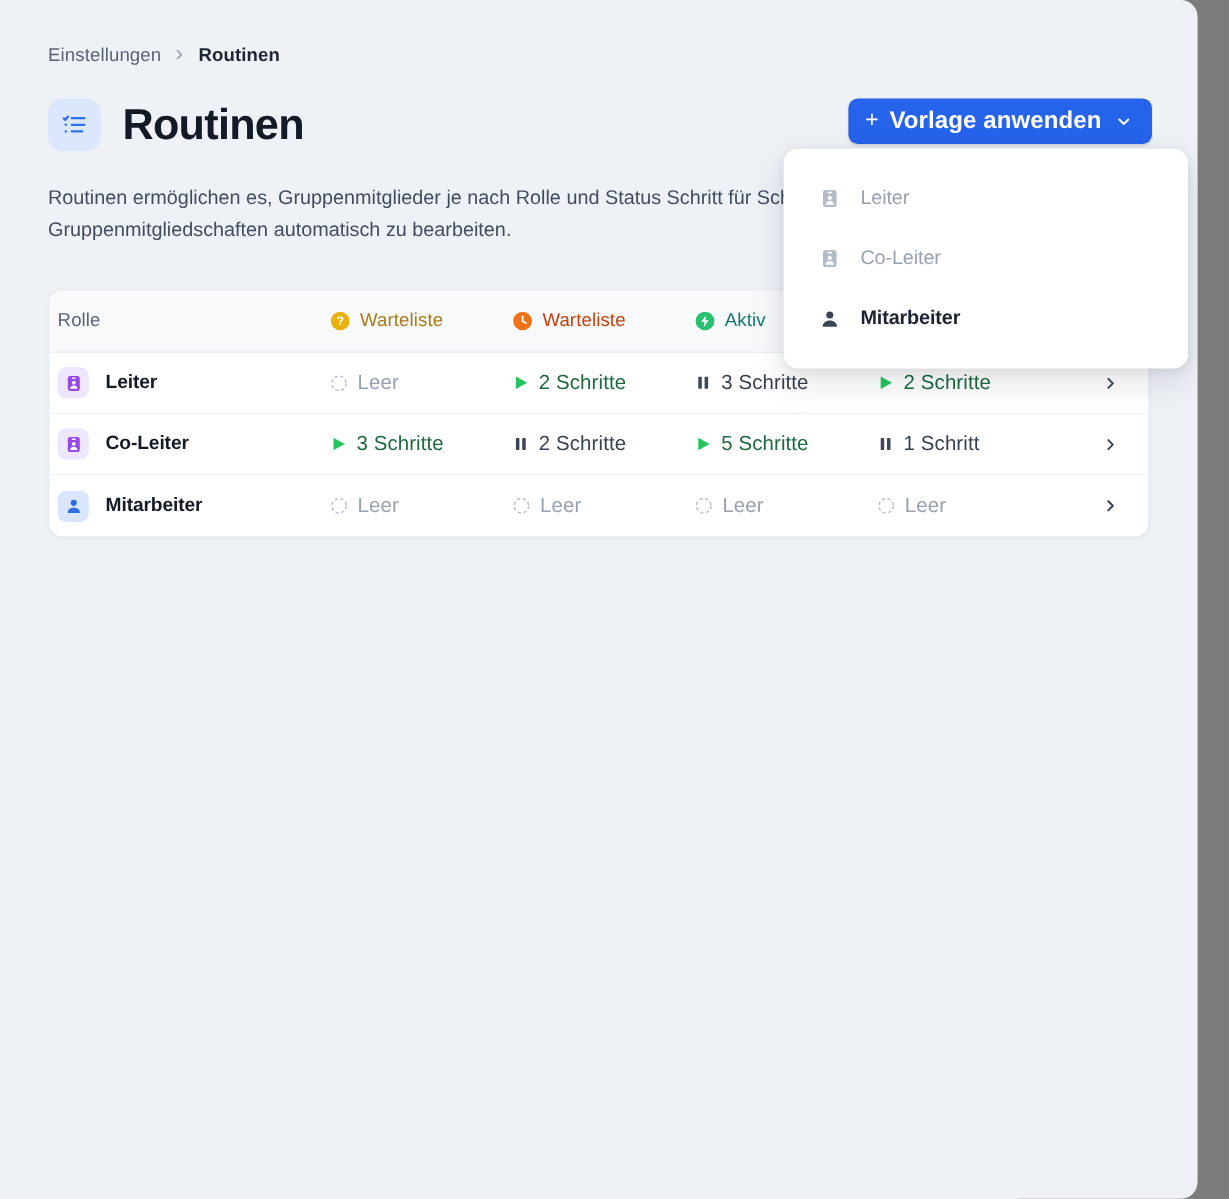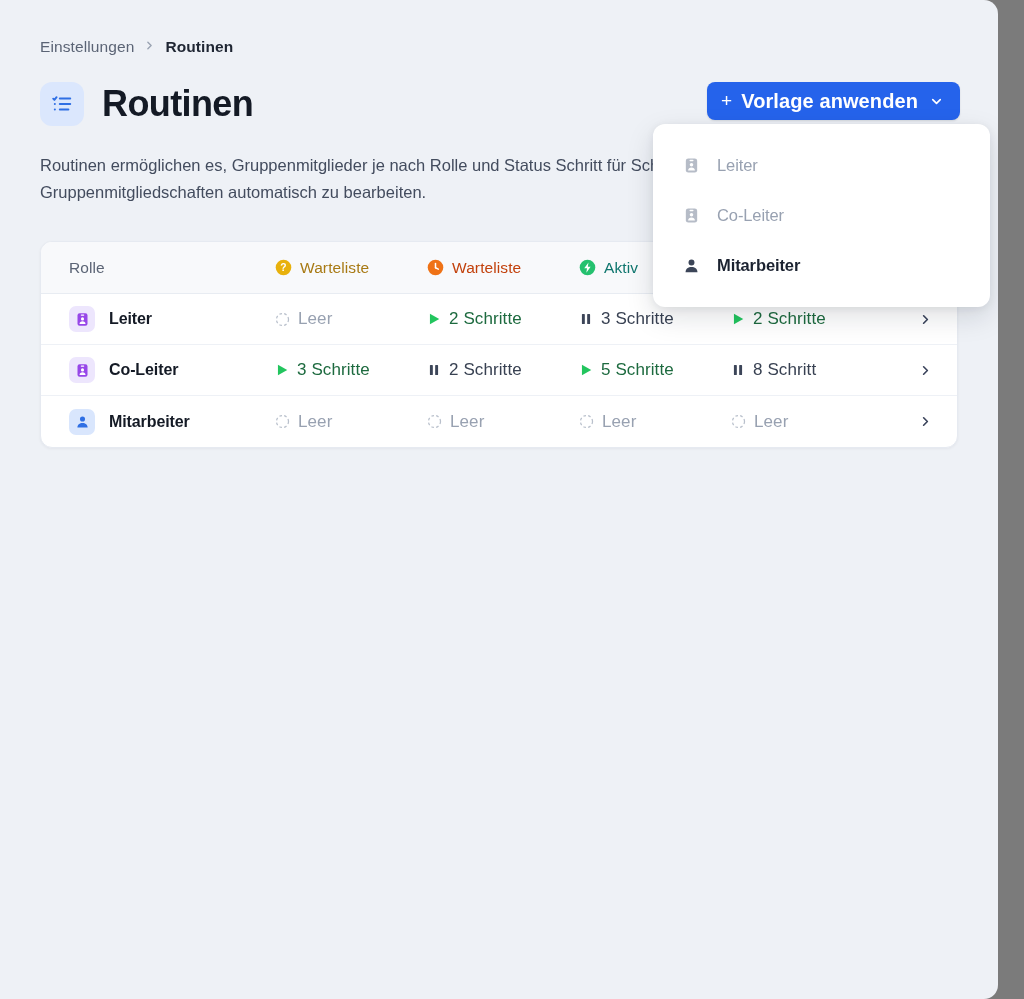--- a/index.html
+++ b/index.html
@@ -152,21 +152,21 @@
   }
   .trow {
     display: flex;
     align-items: center;
     height: 51px;
     border-bottom: 1px solid #eef1f6;
     cursor: pointer;
   }
   .trow:last-child { border-bottom: none; }
 
-  .col-role    { width: 234px; padding-left: 28px; display: flex; align-items: center; }
+  .col-role    { width: 234px; padding-left: 7px; display: flex; align-items: center; }
   .col-stat    { width: 152px; display: flex; align-items: center; gap: 8px; }
   .col-chev    { flex: 1; display: flex; align-items: center; justify-content: flex-end; padding-right: 24px; }
 
   .th-label {
     font-size: 15.5px;
     color: #5b6475;
     letter-spacing: .1px;
   }
   .th-stat {
     font-size: 15.5px;
@@ -415,21 +415,21 @@
           <span class="cell-text green">5 Schritte</span>
         </div>
 
         <div class="col-stat">
           <span class="cell-icon">
             <svg width="14" height="14" viewBox="0 0 24 24">
                 <rect x="5" y="3.5" width="5" height="17" rx="1" fill="#3c4558"></rect>
                 <rect x="14" y="3.5" width="5" height="17" rx="1" fill="#3c4558"></rect>
               </svg>
           </span>
-          <span class="cell-text navy">8 Schritt</span>
+          <span class="cell-text navy">1 Schritt</span>
         </div>
 
         <div class="col-chev">
           <svg width="15" height="15" viewBox="0 0 24 24" fill="none" stroke="#39425a" stroke-width="2.6" stroke-linecap="round" stroke-linejoin="round">
               <polyline points="9 18 15 12 9 6"></polyline>
             </svg>
         </div>
       </div>
 
       <div class="trow">

